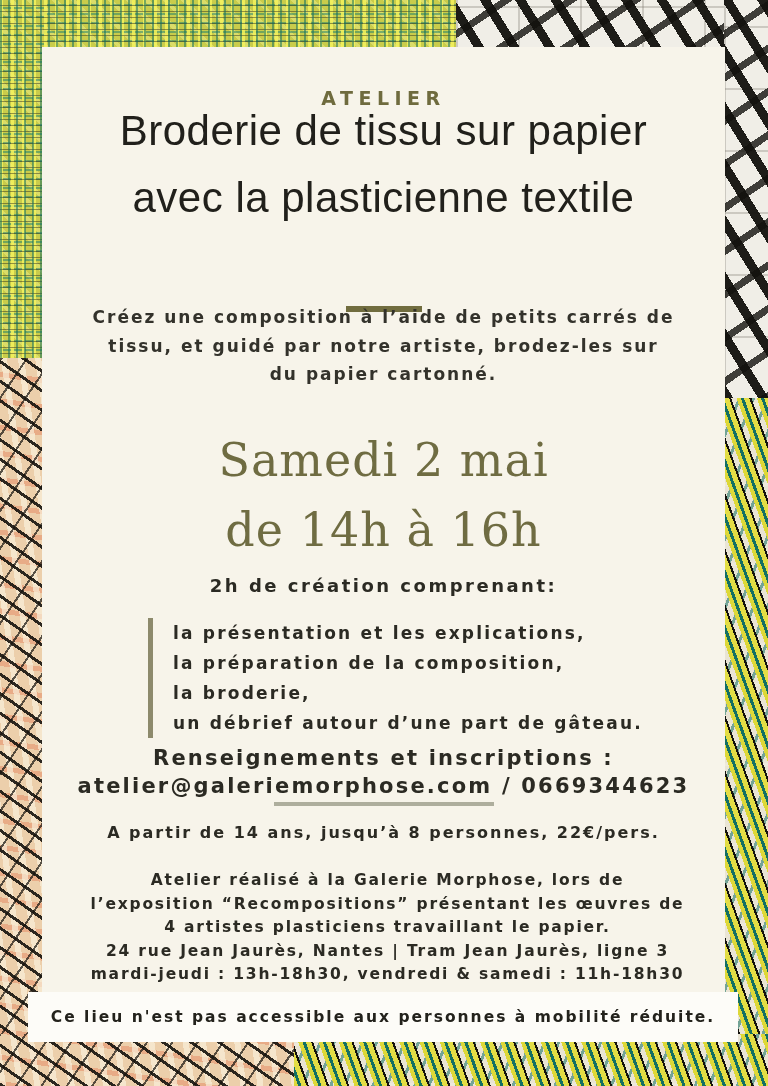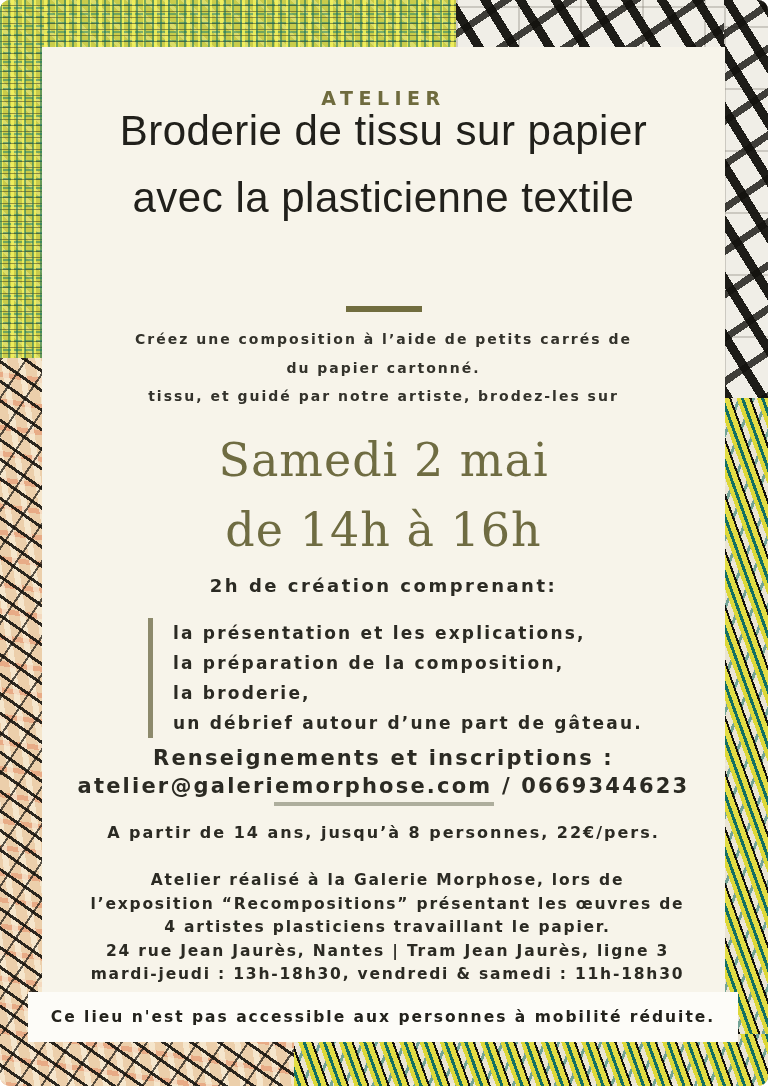--- a/index.html
+++ b/index.html
@@ -2,21 +2,20 @@
 <html><head>
 <meta charset="utf-8">
 <style>
   html,body{margin:0;padding:0;}
   .page{
     position:relative;
     width:768px;height:1086px;
     overflow:hidden;
     background:#efece3;
     font-family:"DejaVu Sans", sans-serif;
-    border-radius:10px;
   }
   
   .tex{position:absolute;}
   .tex-green{
     background-color:#c9cc4b;
     background-image:
       repeating-linear-gradient(90deg, rgba(21,112,96,.55) 0 2px, transparent 2px 8px),
       repeating-linear-gradient(0deg, rgba(35,35,25,.45) 0 1px, transparent 1px 6px),
       repeating-linear-gradient(90deg, rgba(244,242,92,.85) 0 3px, transparent 3px 11px),
       repeating-linear-gradient(0deg, rgba(28,128,108,.5) 0 2px, transparent 2px 9px),
@@ -58,21 +57,21 @@
   .title{
     top:50px;font-family:Liberation Sans, sans-serif;font-weight:500;
     font-size:42px;line-height:67px;color:#21201b;letter-spacing:0.5px;
   }
   .divider{
     top:259px;left:50% !important;right:auto !important;
     transform:translateX(-50%);
     width:76px;height:6px;background:#716d3f;
   }
   .intro{
-    top:278px;font-size:14px;font-weight:700;letter-spacing:2px;
+    top:256px;font-size:17px;font-weight:700;letter-spacing:2px;
     line-height:28.5px;color:#33322b;
   }
   .date-heading{
     top:378px;font-family:"DejaVu Serif", serif;
     font-size:46px;line-height:70px;color:#6f6c42;letter-spacing:1px;
   }
   .program-heading{
     top:528px;font-size:18px;font-weight:700;letter-spacing:2.5px;color:#2b2a23;
   }
   .program-list{
@@ -129,22 +128,22 @@
 
     <div class="title">
       <div>Broderie de tissu sur papier</div>
       <div>avec la plasticienne textile</div>
     </div>
 
     <div class="divider"></div>
 
     <div class="intro">
       <div>Créez une composition à l’aide de petits carrés de</div>
+      <div>tissu, et guidé par notre artiste, brodez-les sur</div>
       <div>du papier cartonné.</div>
-      <div>tissu, et guidé par notre artiste, brodez-les sur</div>
     </div>
 
     <div class="date-heading">
       <div>Samedi 2 mai</div>
       <div>de 14h à 16h</div>
     </div>
 
     <div class="program-heading">2h de création comprenant:</div>
 
     <div class="program-list">

